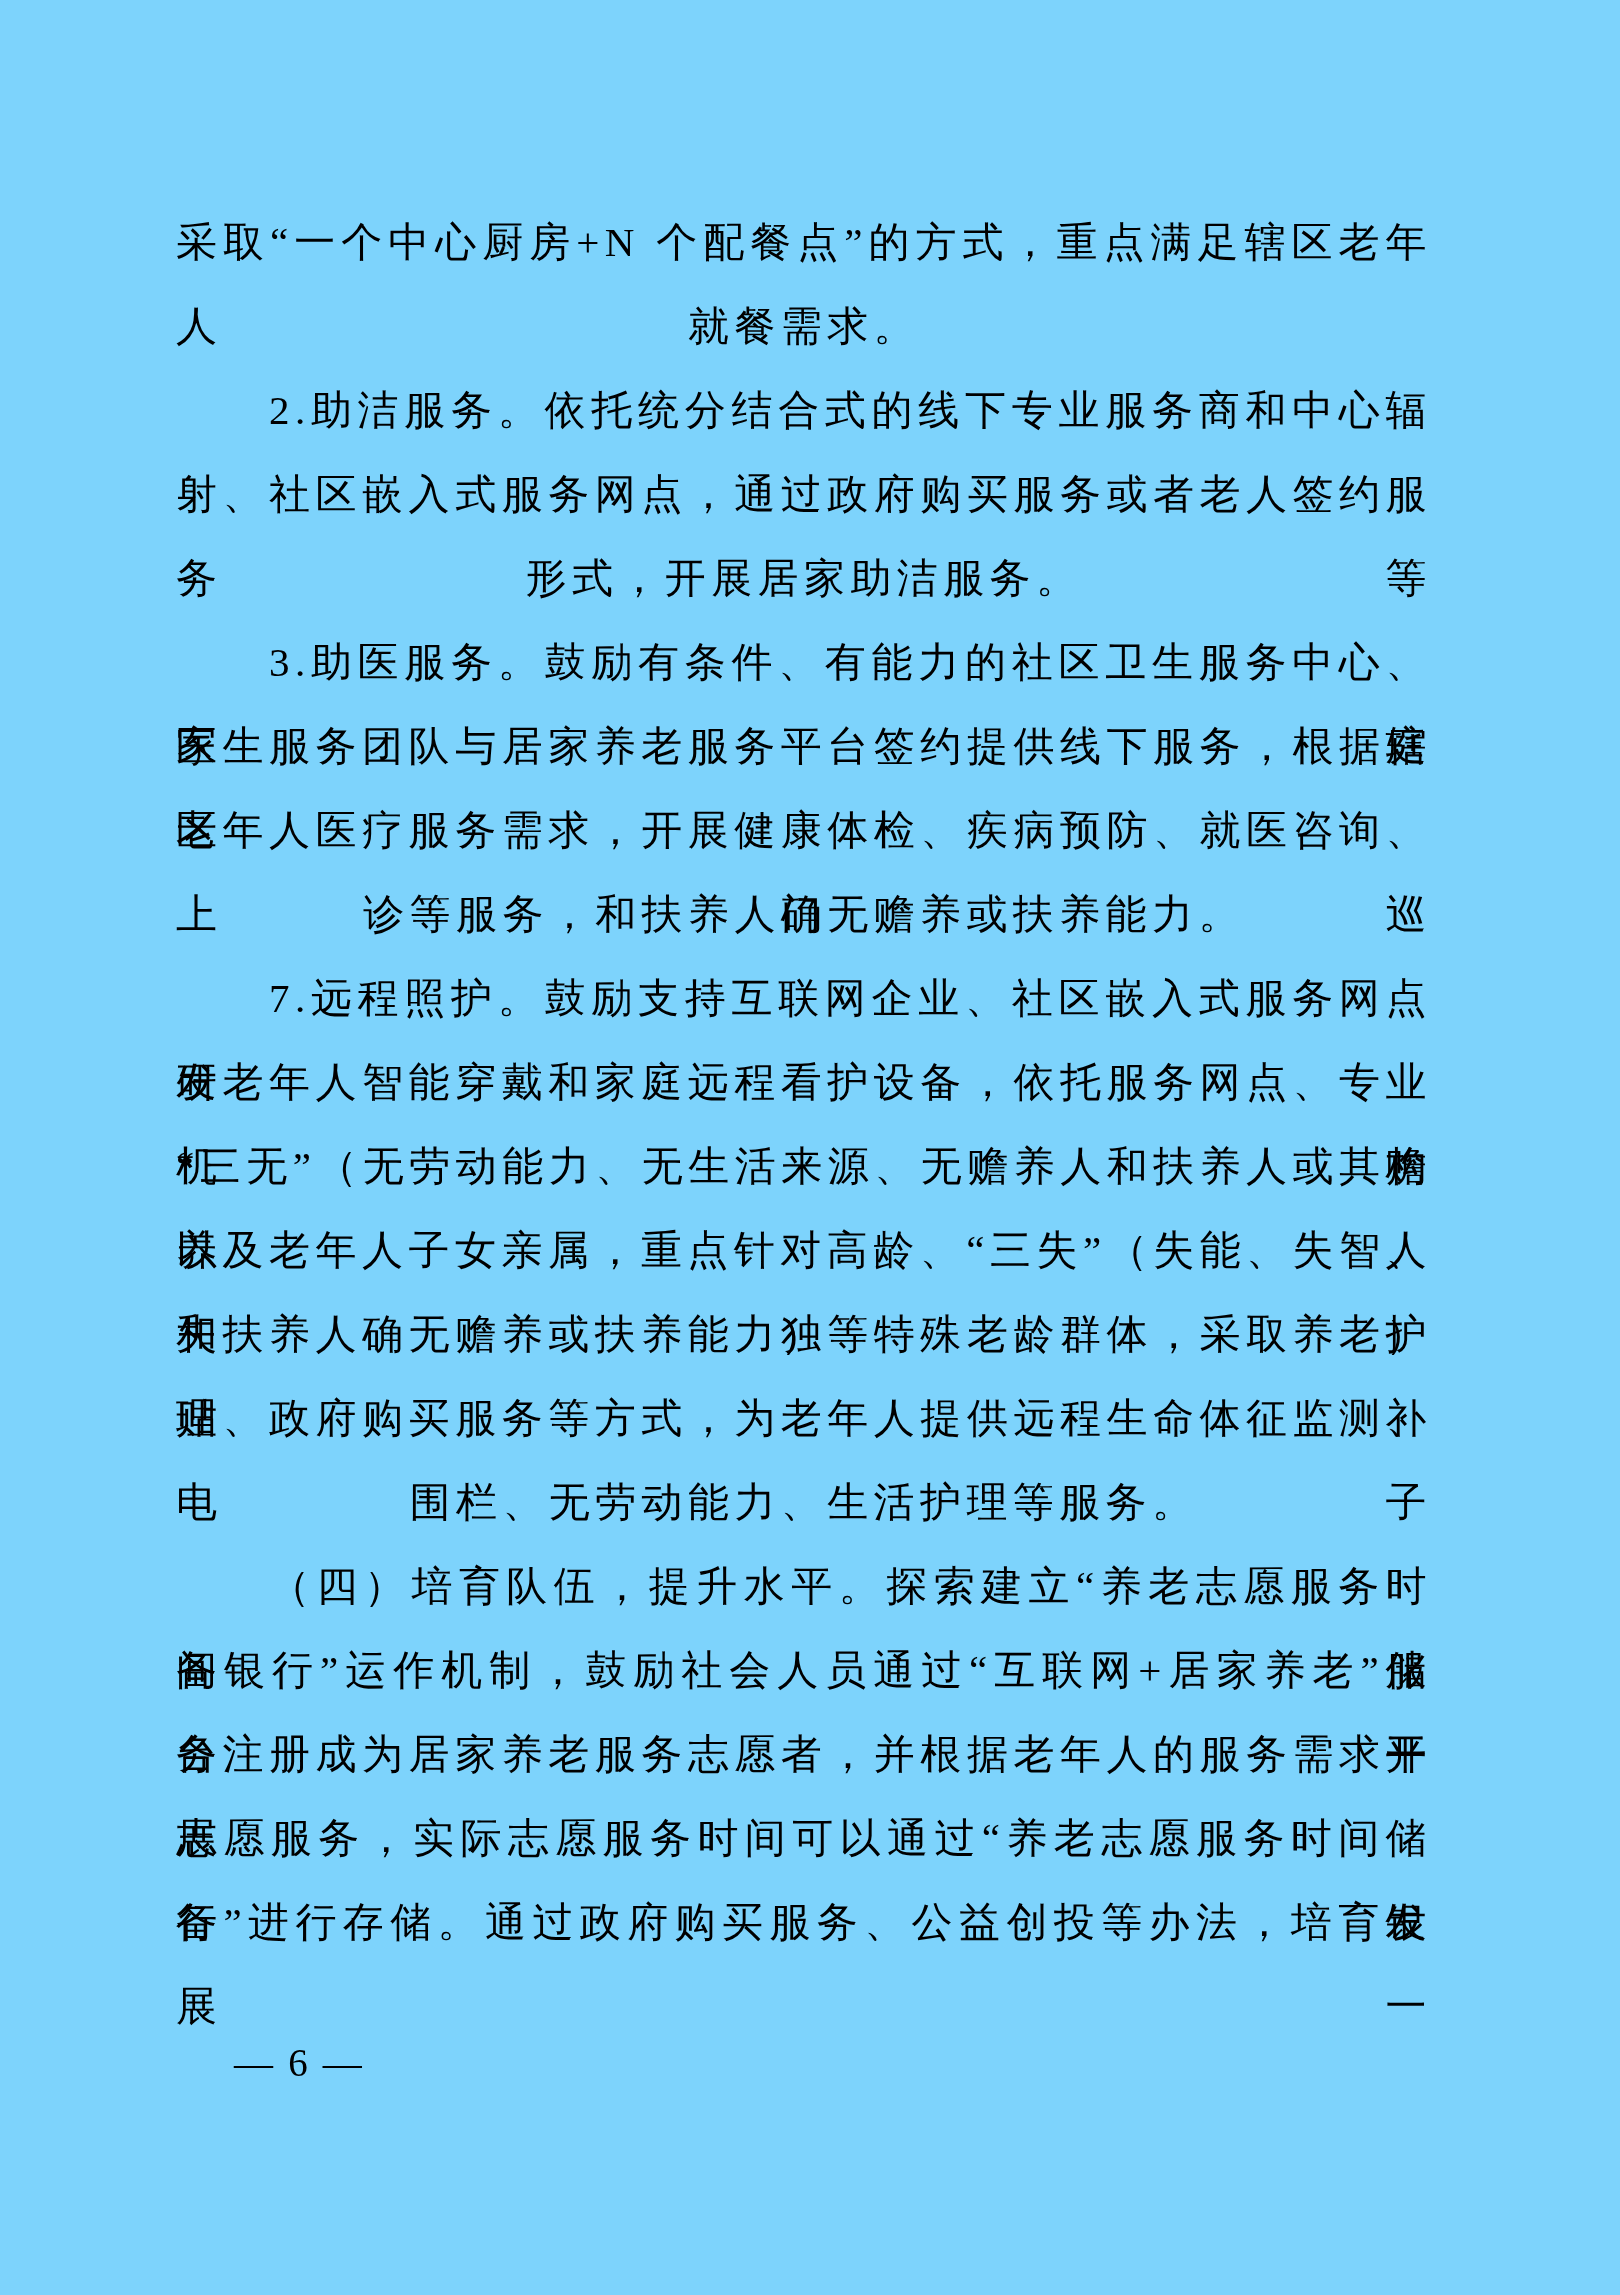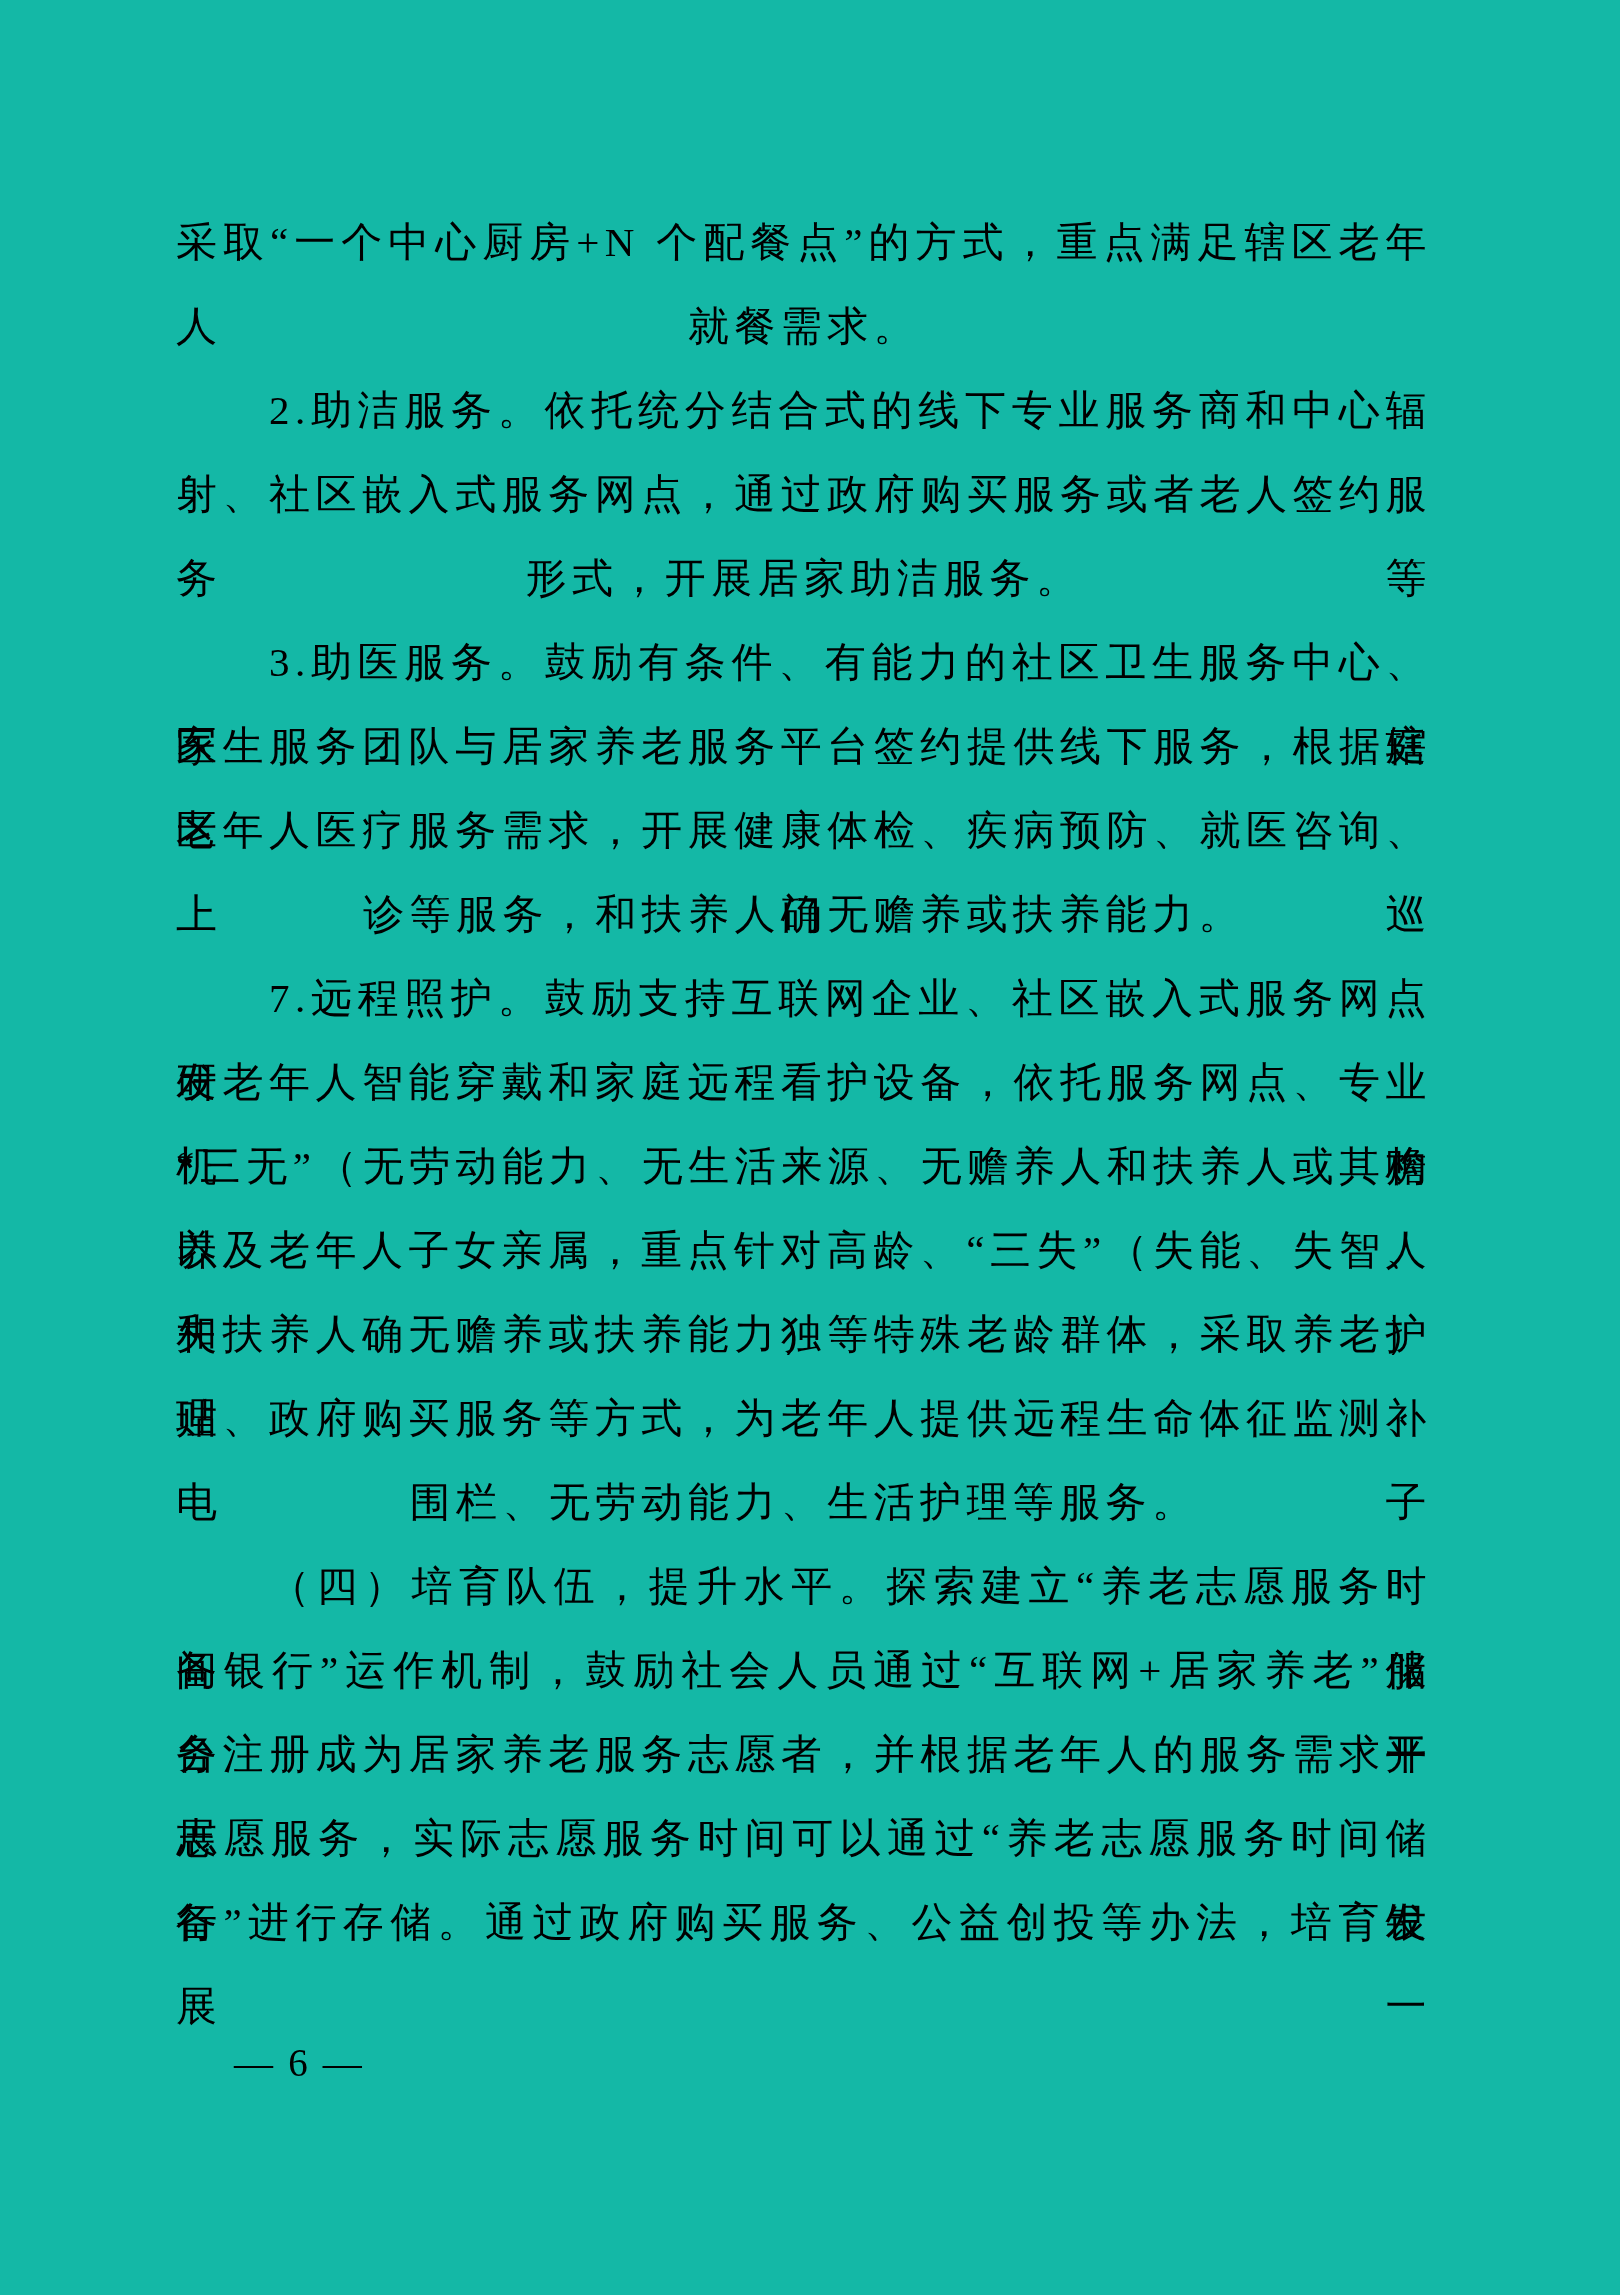--- a/index.html
+++ b/index.html
@@ -4,21 +4,21 @@
 <style>
   html, body {
     margin: 0;
     padding: 0;
     background: #ffffff;
   }
   .page {
     position: relative;
     width: 1620px;
     height: 2295px;
-    background: #14b8a6;
+    background: #7dd3fc;
     overflow: hidden;
     font-family: "Liberation Serif", "DejaVu Serif", serif;
     color: #000000;
   }
   .body-text {
     position: absolute;
     left: 176px;
     top: 200px;
     width: 1256px;
   }

